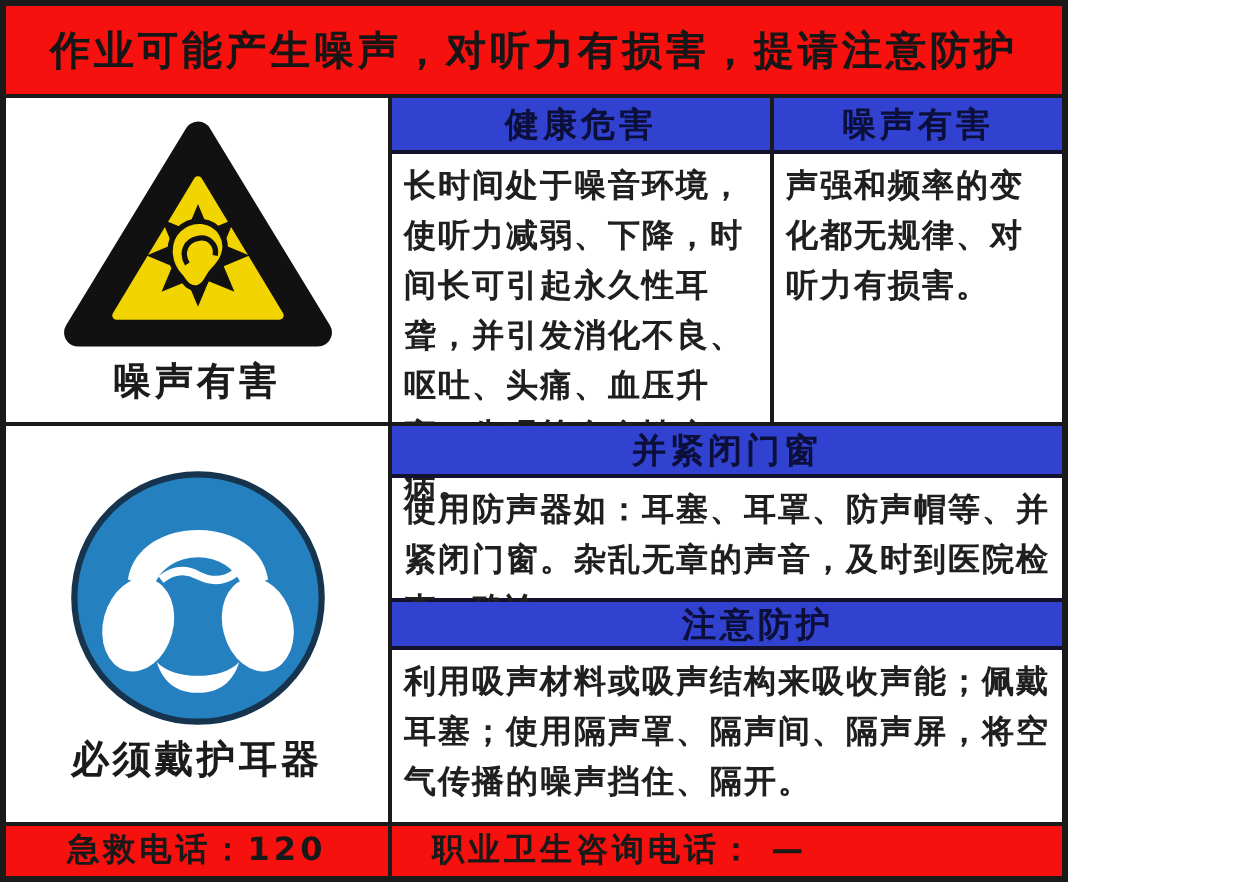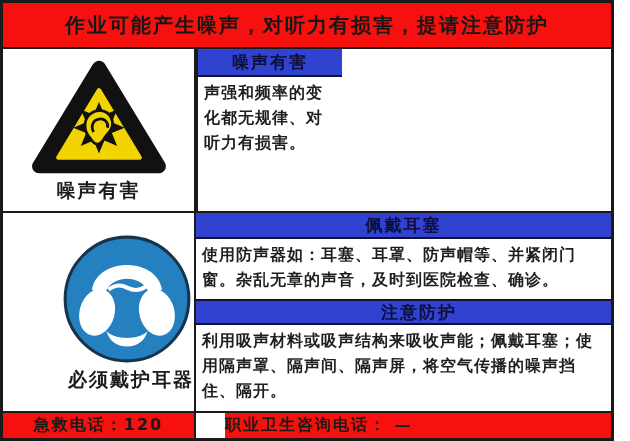--- a/index.html
+++ b/index.html
@@ -1,20 +1,20 @@
 <!DOCTYPE html>
 <html><head>
 <meta charset="utf-8">
 <style>
   * { box-sizing: border-box; margin: 0; padding: 0; }
   html,body { background:#ffffff; }
   body { font-family: "DejaVu Sans", "Liberation Sans", sans-serif; }
 
   .card{
-    width:614px; height:441px;
+    width:534px; height:441px;
     border:3px solid #1a1a1a;
     background:#ffffff;
     display:flex; flex-direction:column;
     overflow:hidden;
   }
 
   
   .banner{
     height:46px; flex:0 0 46px;
     background:#f6100e;
@@ -23,21 +23,21 @@
     font-size:20px; font-weight:bold; color:#161616;
     letter-spacing:2px;
   }
 
   .main{ flex:1; display:flex; min-height:0; }
 
   
   .left-col{ width:193px; flex:0 0 193px; border-right:2px solid #1a1a1a; display:flex; flex-direction:column; }
   .sign-cell{ display:flex; flex-direction:column; align-items:center; justify-content:center; }
   .sign-cell-top{ height:164px; flex:0 0 164px; border-bottom:2px solid #1a1a1a; }
-  .sign-cell-bottom{ flex:1;align-items:flex-end; }
+  .sign-cell-bottom{ flex:1; }
   .sign-label{ font-size:19px; font-weight:bold; color:#1b1b1b; letter-spacing:2px; margin-top:1px; }
 
   
   .right-col{ flex:1; display:flex; flex-direction:column; min-width:0; }
   .row-a{ height:164px; flex:0 0 164px; border-bottom:2px solid #1a1a1a; display:flex; }
   .col-health{ flex:1; display:flex; flex-direction:column; min-width:0; }
   .col-phys{ width:146px; flex:0 0 146px; border-left:2px solid #1a1a1a; display:flex; flex-direction:column; }
 
   .sec-header{
     background:#3142d0;
@@ -56,21 +56,21 @@
     line-height:25px; letter-spacing:1px;
     text-align:left;
   }
   .body-a{ height:62px; flex:0 0 62px; border-bottom:2px solid #10122e; }
   .body-b{ flex:1; }
 
   
   .footer{ height:27px; flex:0 0 27px; border-top:2px solid #1a1a1a; display:flex; }
   .footer-cell{ background:#f6100e; display:flex; align-items:center; font-size:16px; font-weight:bold; color:#191919; letter-spacing:2px; }
   .footer-left{ width:193px; flex:0 0 193px; border-right:2px solid #1a1a1a; justify-content:center; }
-  .footer-right{ flex:1; padding-left:0;margin-left:29px; }
+  .footer-right{ flex:1; padding-left:20px; }
 
   svg{ display:block; }
 </style>
 </head>
 <body>
 
 <div class="card">
 
   <div class="banner">
     <span>作业可能产生噪声，对听力有损害，提请注意防护</span>
@@ -105,27 +105,31 @@
           </svg>
         </span>
         <span class="sign-label">必须戴护耳器</span>
       </div>
 
     </div>
 
     <div class="right-col">
 
       <div class="row-a">
+        <div class="col-health">
+          <div class="sec-header h28">健康危害</div>
+          <div class="body-text">长时间处于噪音环境，使听力减弱、下降，时间长可引起永久性耳聋，并引发消化不良、呕吐、头痛、血压升高、失眠等全身性疾病。</div>
+        </div>
         <div class="col-phys">
           <div class="sec-header h28">噪声有害</div>
           <div class="body-text">声强和频率的变化都无规律、对听力有损害。</div>
         </div>
       </div>
 
-      <div class="sec-header h26">佩戴耳塞</div>
+      <div class="sec-header h26">并紧闭门窗</div>
       <div class="body-text body-a">使用防声器如：耳塞、耳罩、防声帽等、并紧闭门窗。杂乱无章的声音，及时到医院检查、确诊。</div>
 
       <div class="sec-header h24">注意防护</div>
       <div class="body-text body-b">利用吸声材料或吸声结构来吸收声能；佩戴耳塞；使用隔声罩、隔声间、隔声屏，将空气传播的噪声挡住、隔开。</div>
 
     </div>
   </div>
 
   <div class="footer">
     <div class="footer-cell footer-left">急救电话：120</div>

